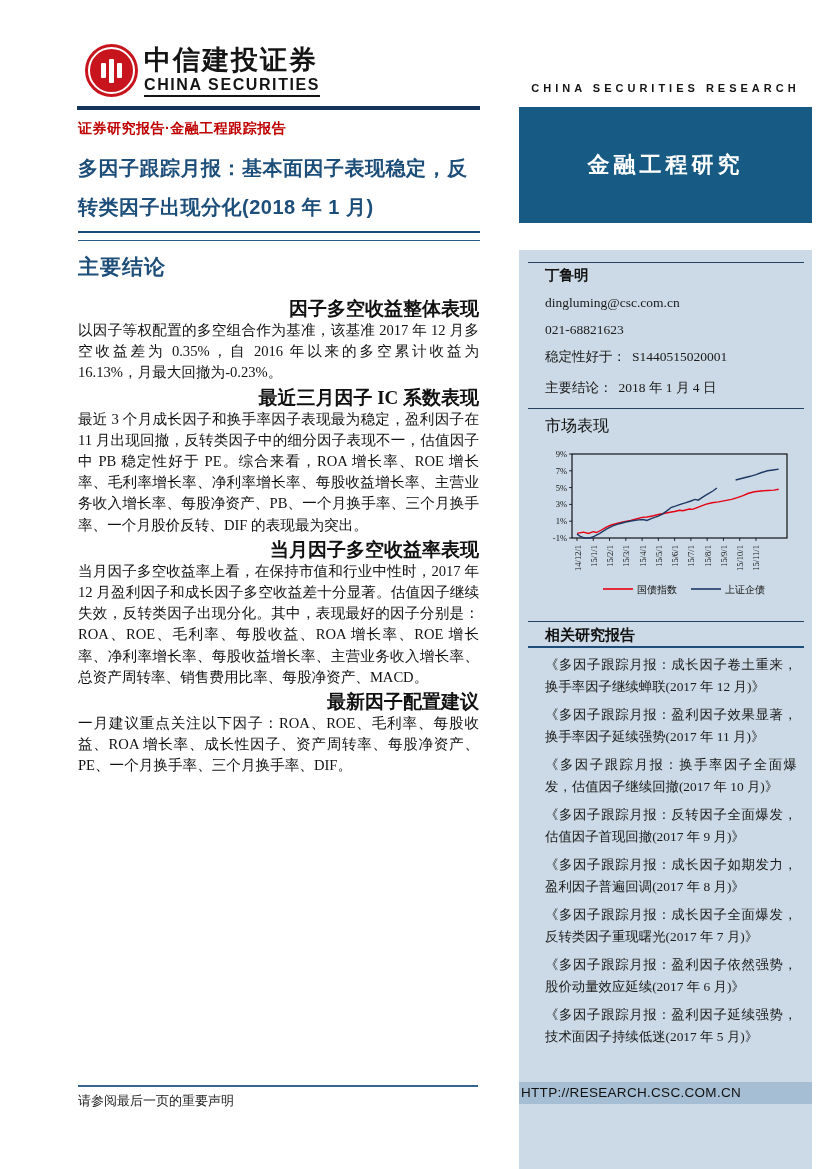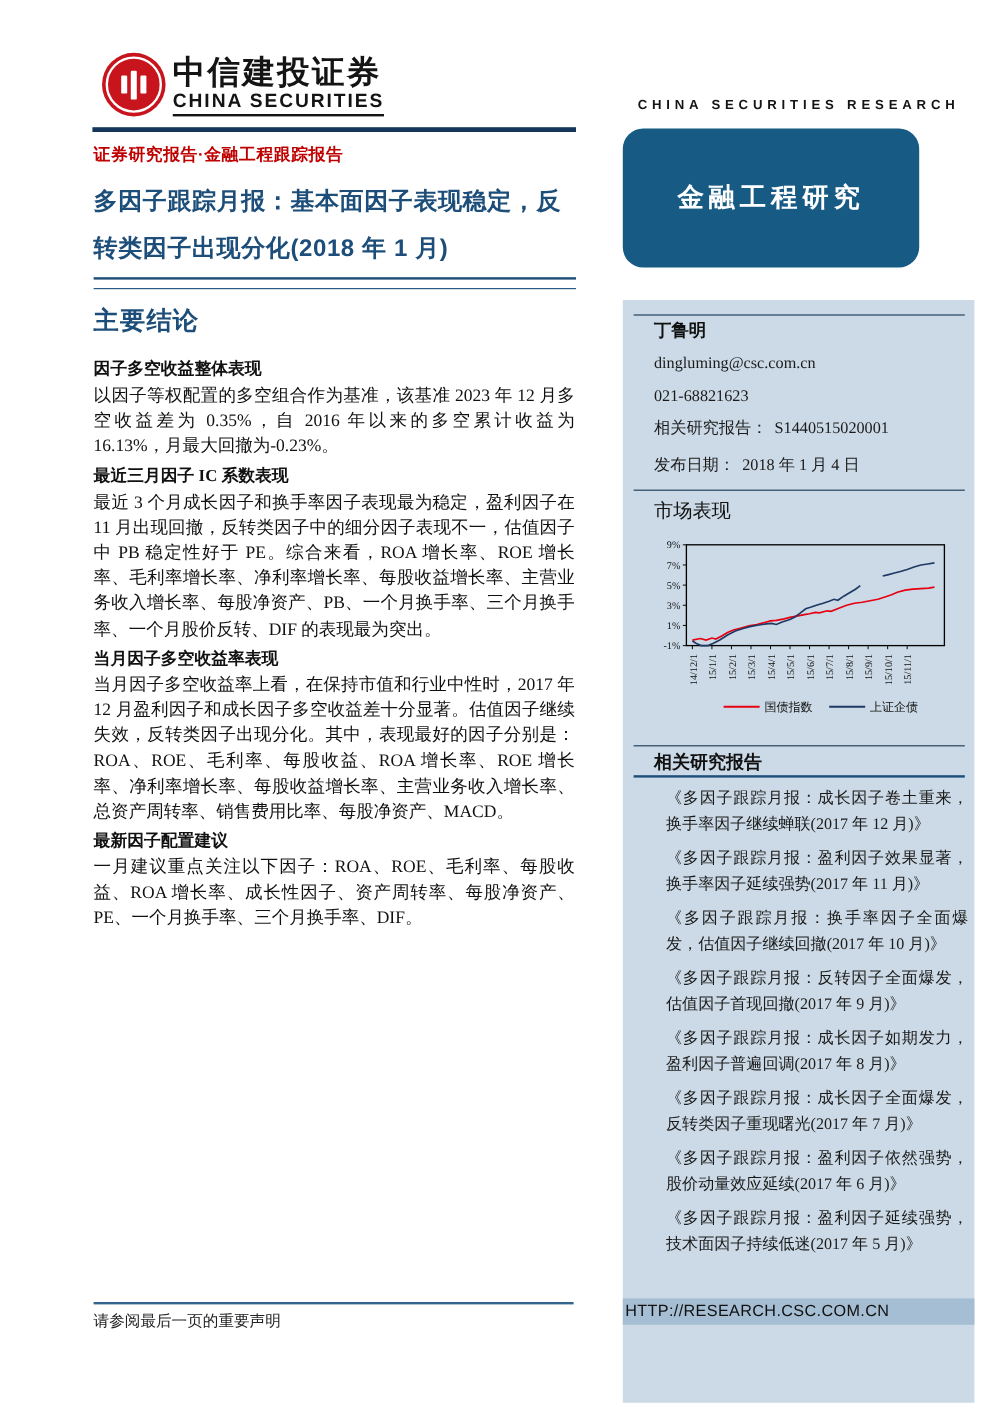--- a/index.html
+++ b/index.html
@@ -30,46 +30,46 @@
             font-size:14px;font-weight:bold;color:var(--accent-red);letter-spacing:0.5px;}
   .report-title{position:absolute;left:78px;top:149px;width:402px;
                 font-family:"Liberation Sans","DejaVu Sans",sans-serif;
                 font-size:20px;font-weight:bold;color:var(--navy);line-height:39px;
                 letter-spacing:0.5px;border-bottom:2px solid var(--navy);padding-bottom:4px;}
   .rule2{position:absolute;left:78px;top:240px;width:402px;border-top:1.5px solid #2a5a88;}
   .main-heading{position:absolute;left:78px;top:253px;font-family:"Liberation Sans","DejaVu Sans",sans-serif;
                 font-size:21px;font-weight:bold;color:var(--navy);letter-spacing:1px;}
   .sections{position:absolute;left:78px;top:300px;width:401px;}
   .rpt-sec{margin:0 0 5px 0;}
-  .rpt-sec h3{margin:0 0 2px 0;font-size:14px;line-height:18px;font-weight:bold;color:#111;}
+  .rpt-sec h3{margin:0 0 2px 0;font-size:19px;line-height:18px;font-weight:bold;color:#111;text-align:right;}
   .rpt-sec p{margin:0;font-size:14.6px;line-height:21.2px;text-align:justify;color:#111;}
   .footer-rule{position:absolute;left:78px;top:1085px;width:400px;border-top:2px solid var(--footer-rule);}
   .footer-note{position:absolute;left:78px;top:1092px;font-size:13px;color:#222;}
 
   
   .research-caption{position:absolute;left:519px;top:82px;width:293px;text-align:center;
                     font-family:"Liberation Sans","DejaVu Sans",sans-serif;font-size:11px;
                     font-weight:bold;letter-spacing:4px;color:#141414;white-space:nowrap;}
-  .banner{position:absolute;left:519px;top:107px;width:247px;height:116px;background:var(--banner-bg);
-          display:flex;align-items:center;justify-content:center;border-radius:17px;}
+  .banner{position:absolute;left:519px;top:107px;width:293px;height:116px;background:var(--banner-bg);
+          display:flex;align-items:center;justify-content:center;}
   .banner span{font-family:"Liberation Sans","DejaVu Sans",sans-serif;font-size:22px;font-weight:bold;
                color:#fff;letter-spacing:4px;}
   .panel{position:absolute;left:519px;top:250px;width:293px;height:1016px;background:var(--panel-bg);}
   .sep{position:absolute;left:9px;width:276px;border-top:1px solid var(--separator);}
   .sep1{top:12px;} .sep2{top:158px;} .sep3{top:371px;}
   .analyst{position:absolute;left:26px;top:16px;width:250px;}
   .analyst .name{font-size:14.5px;font-weight:bold;margin-bottom:9px;}
   .analyst .row{font-size:13.5px;margin-bottom:9px;line-height:18px;color:#1a1a1a;}
   .analyst .row.pub{margin-top:13px;}
   .analyst .lbl{margin-right:6px;}
   .market-heading{position:absolute;left:26px;top:166px;font-size:16px;font-weight:normal;}
   .market-chart{position:absolute;left:12px;top:192px;}
   .related-heading{position:absolute;left:26px;top:376px;font-size:15px;font-weight:bold;}
   .related-underline{position:absolute;left:9px;top:396px;width:276px;border-top:2px solid var(--navy);}
-  .reports{position:absolute;left:36px;top:404px;width:252px;}
+  .reports{position:absolute;left:26px;top:404px;width:252px;}
   .report-item{font-size:13.4px;line-height:21.5px;text-align:justify;margin-bottom:7px;color:#1a1a1a;}
   .url-bar{position:absolute;left:519px;top:1082px;width:293px;height:22px;background:var(--urlbar-bg);
            font-family:"Liberation Sans","DejaVu Sans",sans-serif;font-size:13.5px;color:#111;
            line-height:22px;padding-left:2px;box-sizing:border-box;letter-spacing:0.3px;}
   .market-chart text{font-family:"Liberation Serif","DejaVu Serif",serif;}
 </style>
 </head>
 <body>
 
 <div class="emblem">
@@ -91,21 +91,21 @@
 <div class="report-title">
   <div>多因子跟踪月报：基本面因子表现稳定，反</div>
   <div>转类因子出现分化(2018 年 1 月)</div>
 </div>
 <div class="rule2"></div>
 <div class="main-heading">主要结论</div>
 
 <div class="sections">
     <section class="rpt-sec">
       <h3>因子多空收益整体表现</h3>
-      <p>以因子等权配置的多空组合作为基准，该基准 2023 年 12 月多空收益差为 0.35%，自 2016 年以来的多空累计收益为 16.13%，月最大回撤为-0.23%。</p>
+      <p>以因子等权配置的多空组合作为基准，该基准 2017 年 12 月多空收益差为 0.35%，自 2016 年以来的多空累计收益为 16.13%，月最大回撤为-0.23%。</p>
     </section>
     <section class="rpt-sec">
       <h3>最近三月因子 IC 系数表现</h3>
       <p>最近 3 个月成长因子和换手率因子表现最为稳定，盈利因子在 11 月出现回撤，反转类因子中的细分因子表现不一，估值因子中 PB 稳定性好于 PE。综合来看，ROA 增长率、ROE 增长率、毛利率增长率、净利率增长率、每股收益增长率、主营业务收入增长率、每股净资产、PB、一个月换手率、三个月换手率、一个月股价反转、DIF 的表现最为突出。</p>
     </section>
     <section class="rpt-sec">
       <h3>当月因子多空收益率表现</h3>
       <p>当月因子多空收益率上看，在保持市值和行业中性时，2017 年 12 月盈利因子和成长因子多空收益差十分显著。估值因子继续失效，反转类因子出现分化。其中，表现最好的因子分别是：ROA、ROE、毛利率、每股收益、ROA 增长率、ROE 增长率、净利率增长率、每股收益增长率、主营业务收入增长率、总资产周转率、销售费用比率、每股净资产、MACD。</p>
     </section>
     <section class="rpt-sec">
@@ -122,24 +122,24 @@
   <span>金融工程研究</span>
 </div>
 
 <div class="panel">
   <div class="sep sep1"></div>
   <div class="analyst">
     <div class="name">丁鲁明</div>
     <div class="row">dingluming@csc.com.cn</div>
     <div class="row">021-68821623</div>
     <div class="row">
-      <span class="lbl">相关研究报告：</span><span>S1440515020001</span>
+      <span class="lbl">稳定性好于：</span><span>S1440515020001</span>
     </div>
     <div class="row pub">
-      <span class="lbl">发布日期：</span><span>2018 年 1 月 4 日</span>
+      <span class="lbl">主要结论：</span><span>2018 年 1 月 4 日</span>
     </div>
   </div>
 
   <div class="sep sep2"></div>
   <div class="market-heading">市场表现</div>
   <svg class="market-chart" width="272" height="160" viewBox="0 0 272 160">
       <rect x="41" y="12" width="215" height="84" fill="none" stroke="#000" stroke-width="1.1"></rect>
       <line x1="38" y1="12" x2="41" y2="12" stroke="#000" stroke-width="0.8"></line>
       <text x="36" y="15" text-anchor="end" font-size="8.5" fill="#111">9%</text>
       <line x1="38" y1="28.799999999999997" x2="41" y2="28.799999999999997" stroke="#000" stroke-width="0.8"></line>

